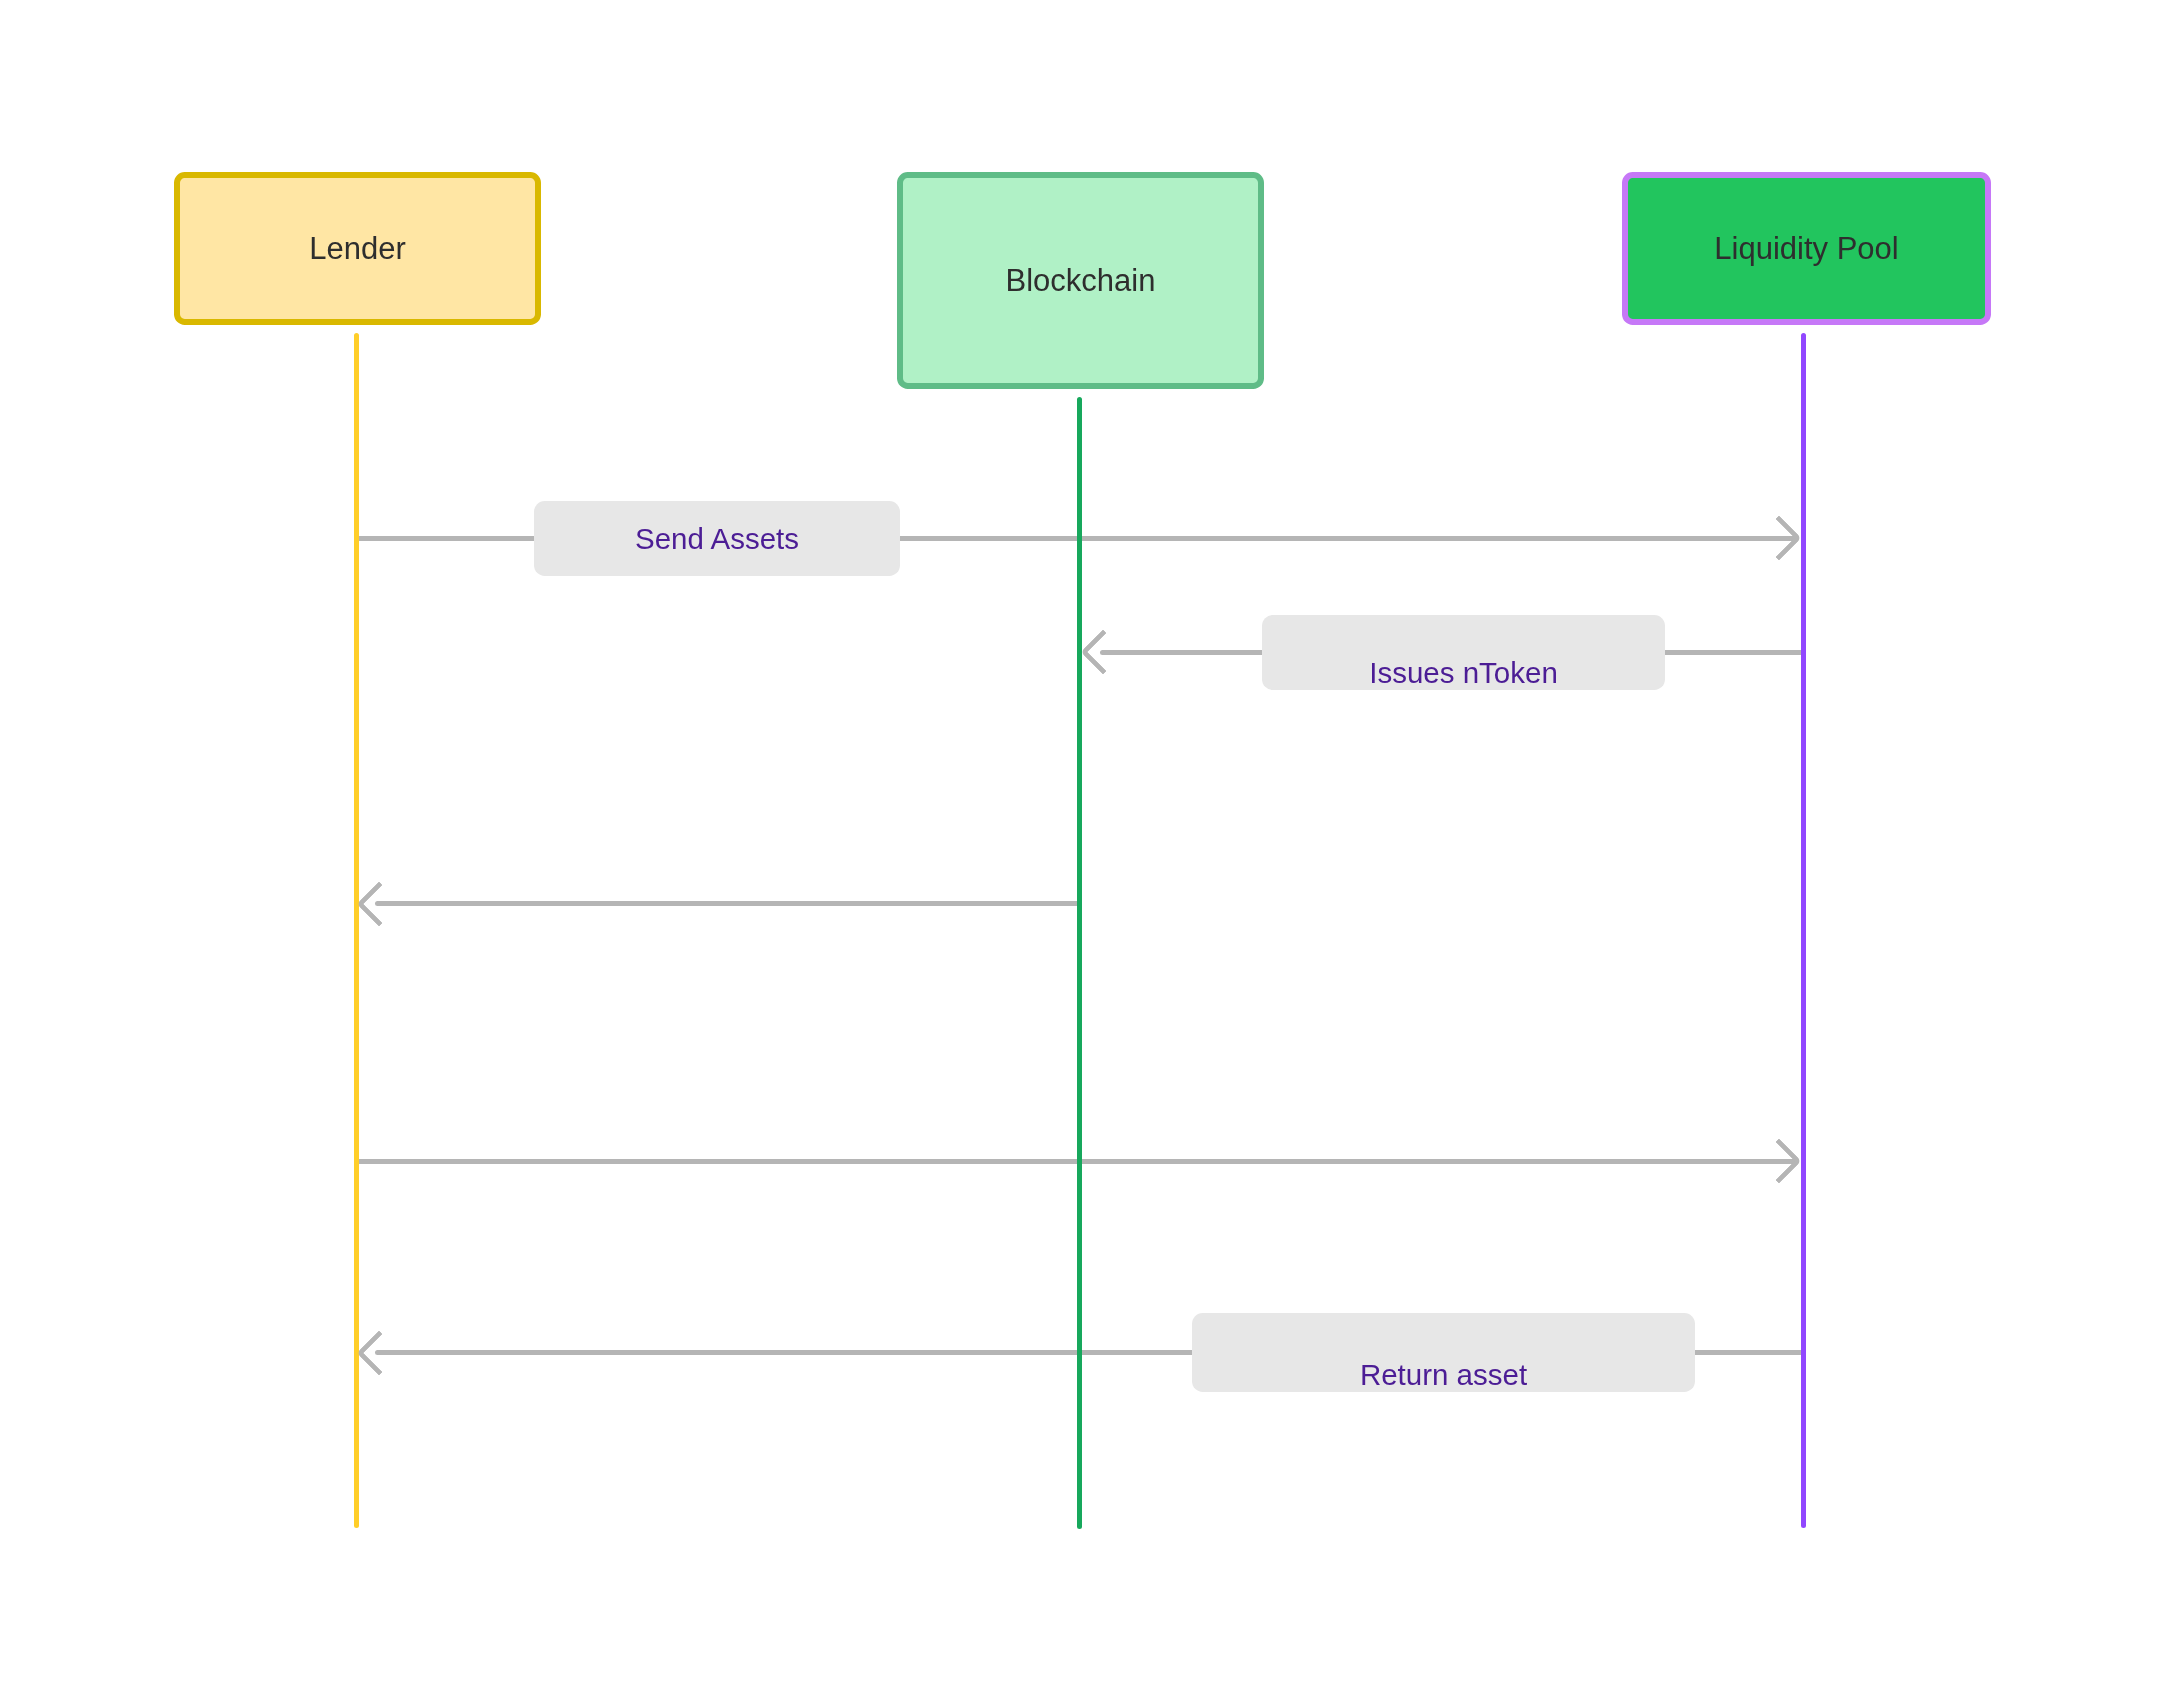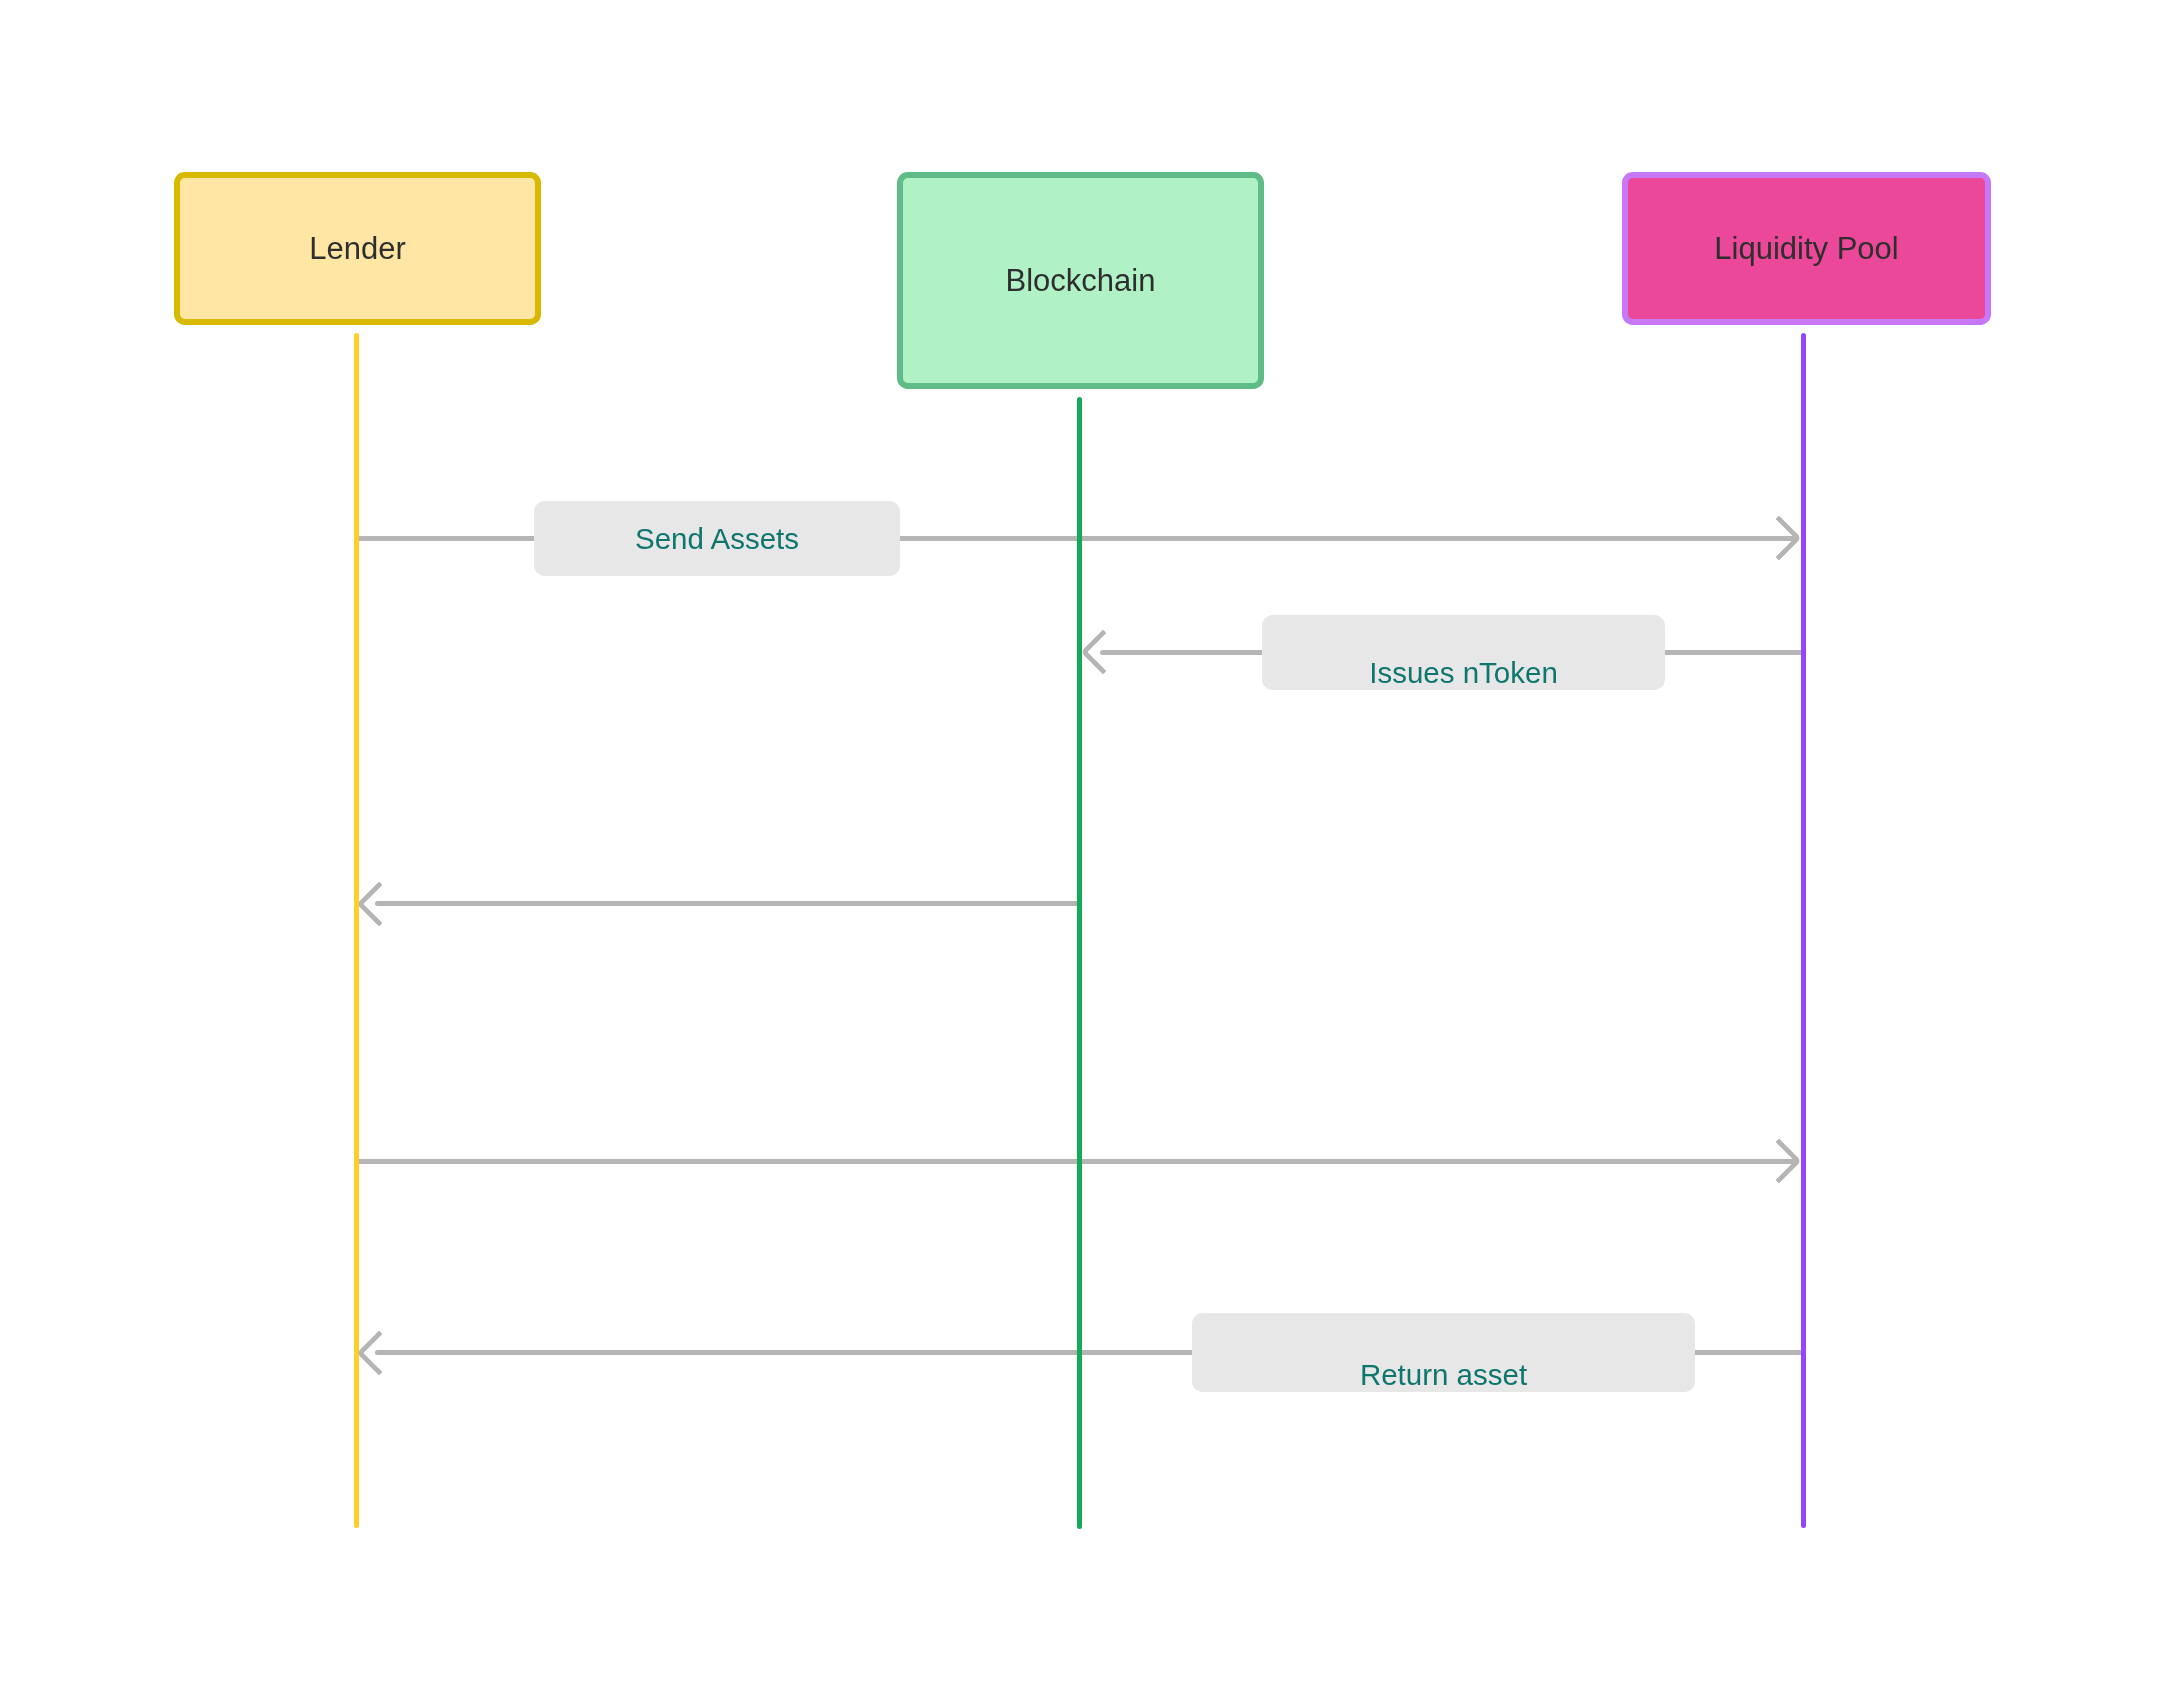--- a/index.html
+++ b/index.html
@@ -20,21 +20,21 @@
     border: 6.7px solid;
     display: flex;
     align-items: center;
     justify-content: center;
     font-size: 31px;
     color: #2e2e2e;
     z-index: 4;
   }
   .actor-lender    { background: #ffe6a4; border-color: #d9b800; }
   .actor-chain     { background: #b0f1c6; border-color: #5fbc87; }
-  .actor-pool      { background: #ec4899; border-color: #c678f7; }
+  .actor-pool      { background: #22c55e; border-color: #c678f7; }
 
   
   .lifeline {
     position: absolute;
     width: 5.4px;
     border-radius: 2.7px;
     z-index: 2;
   }
   .ll-yellow { background: #ffce29; }
   .ll-green  { background: #17a85c; }
@@ -75,21 +75,21 @@
     position: absolute;
     box-sizing: border-box;
     background: #e7e7e7;
     border-radius: 10.7px;
     display: flex;
     flex-direction: column;
     align-items: center;
     justify-content: center;
     gap: 20px;
     font-size: 29.5px;
-    color: #0f766e;
+    color: #4c1d95;
     text-align: center;
     z-index: 3;
   }
 </style>
 </head>
 <body>
 
 <div class="stage">
 
   <div class="actor actor-chain" style="left:897px; top:172px; width:367px; height:217px;">

